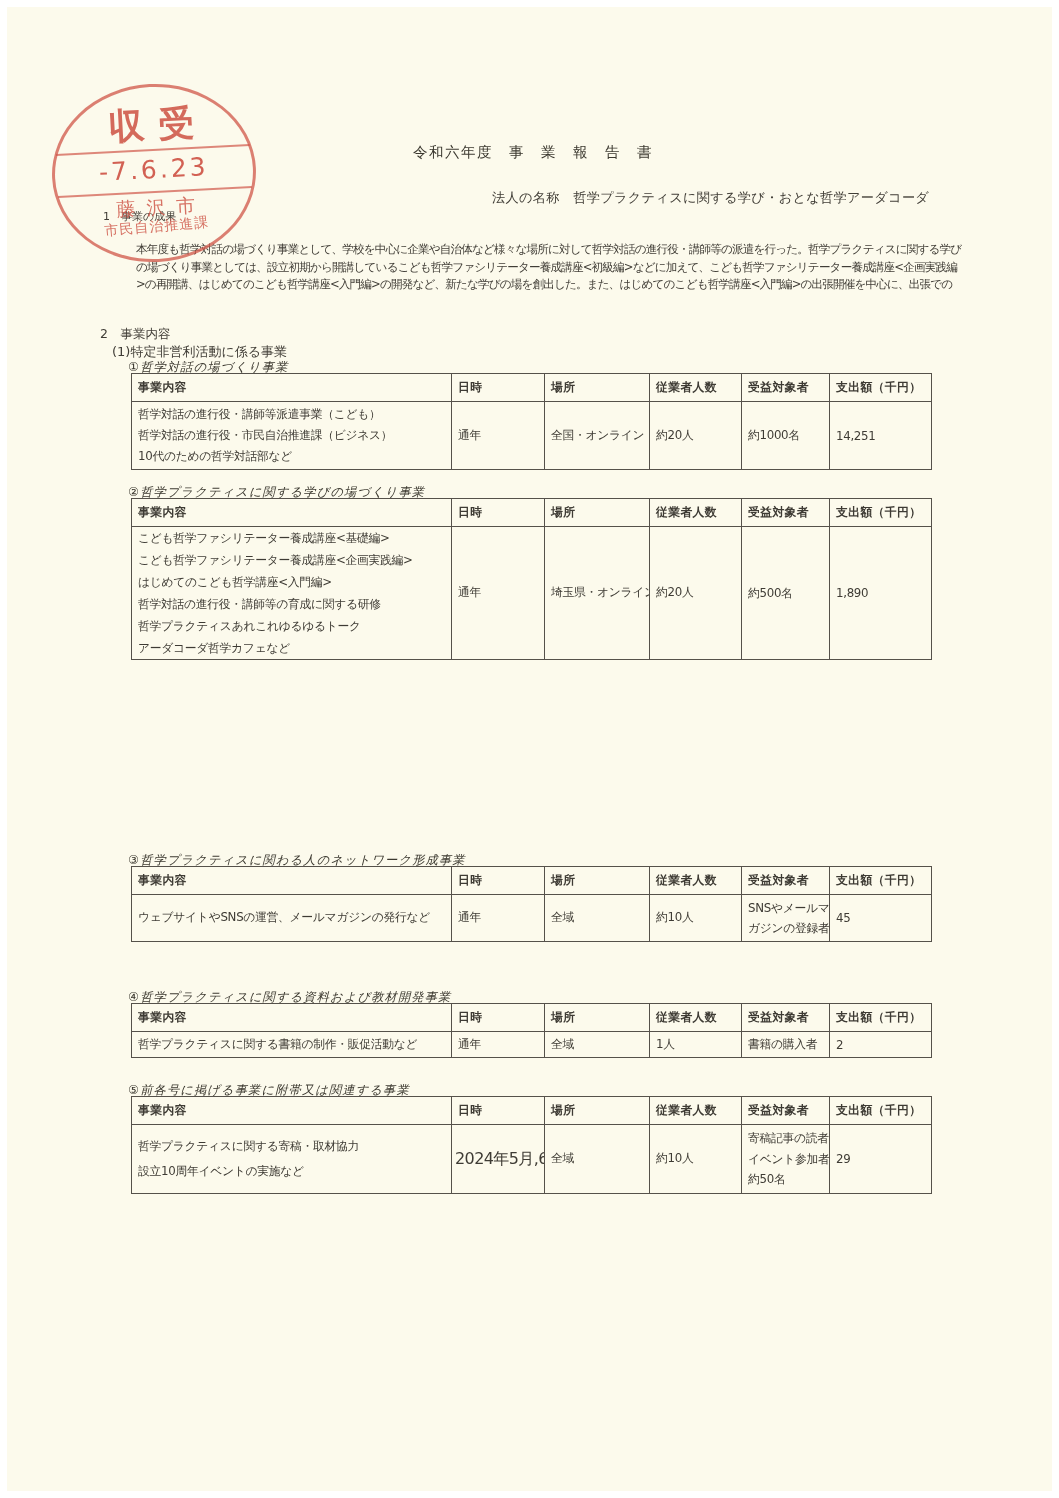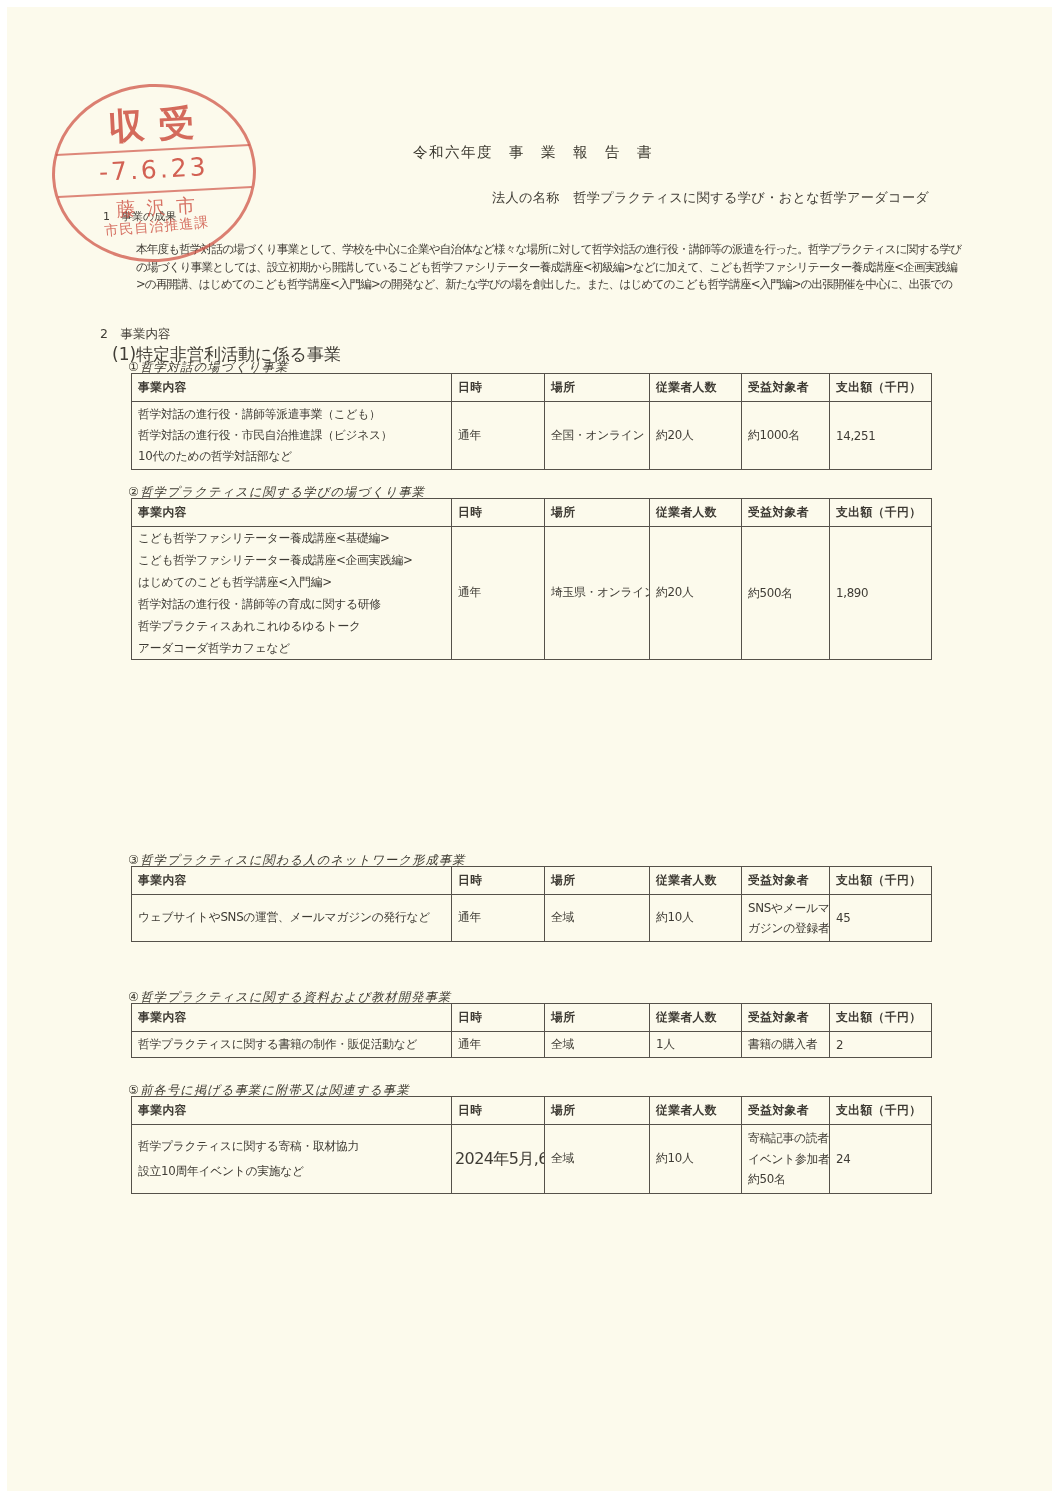--- a/index.html
+++ b/index.html
@@ -68,21 +68,21 @@
     left:492px; top:189px;
     font-size:13.2px; letter-spacing:0.3px; white-space:nowrap;
   }
   .h-sec1 { left:103px; top:209px; font-size:11px; white-space:nowrap; }
   .para {
     left:136px; top:241px; width:800px;
     font-size:11.6px; letter-spacing:-0.85px; line-height:17.6px;
   }
   .para .pline { white-space:nowrap; }
   .h-sec2   { left:100px; top:326px; font-size:12.5px; white-space:nowrap; }
-  .h-sec2b  { left:112px; top:343px; font-size:17px; white-space:nowrap; }
+  .h-sec2b  { left:112px; top:343px; font-size:13px; white-space:nowrap; }
 
   
   .tcap {
     position:absolute; left:128px;
     font-size:12.2px; letter-spacing:1.2px; white-space:nowrap;
     color:#3b382f;
     font-style:italic;
   }
   table.rtable {
     position:absolute; left:131px;
@@ -320,18 +320,18 @@
         <div class="line nowrap">設立10周年イベントの実施など</div>
       </td>
       <td class="dt">2024年5月,6月</td>
       <td>全域</td>
       <td>約10人</td>
       <td class="ben">
         <div class="line nowrap">寄稿記事の読者,</div>
         <div class="line nowrap">イベント参加者</div>
         <div class="line nowrap">約50名</div>
       </td>
-      <td>24</td>
+      <td>29</td>
     </tr>
       </tbody>
   </table>
 
 </div>
 
 </body></html>

